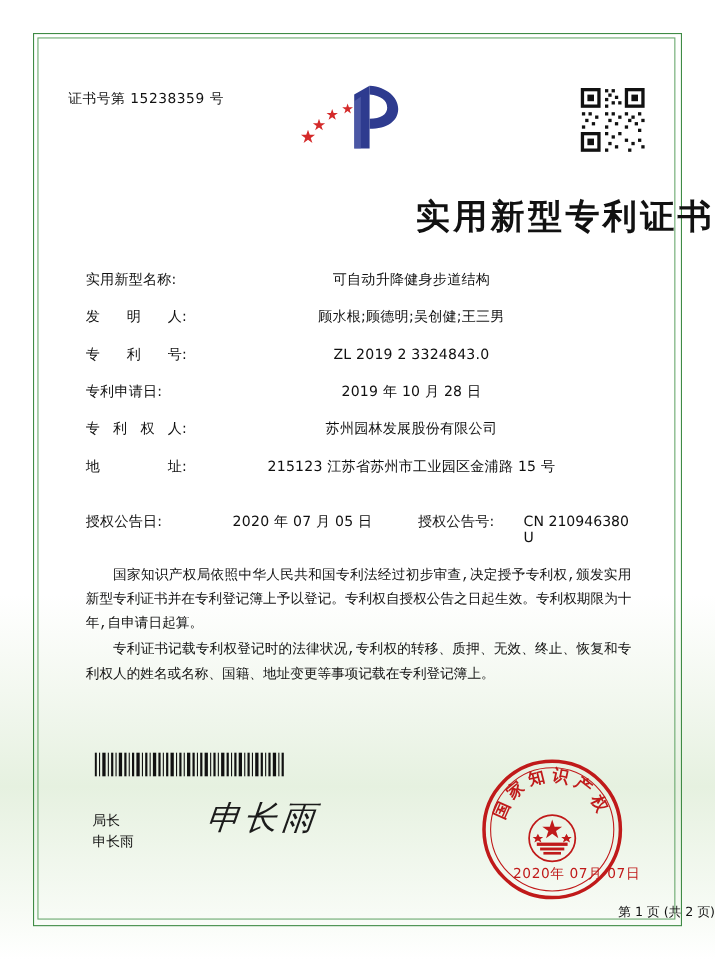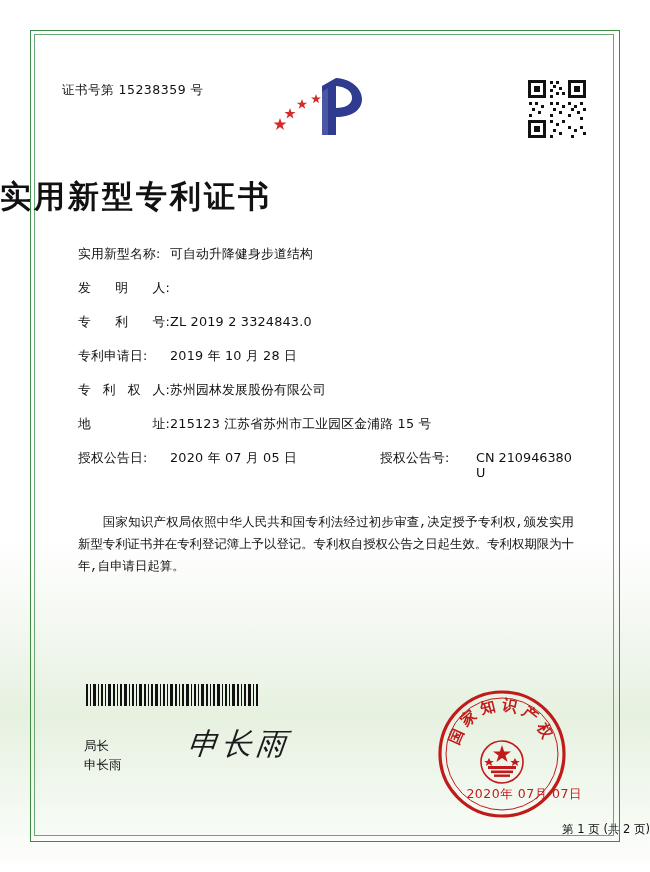--- a/index.html
+++ b/index.html
@@ -56,21 +56,21 @@
     position: absolute;
     right: 62px; top: 78px;
     width: 62px; height: 62px;
   }
 
   
   .doc-title {
     position: absolute;
     left: 0; top: 176px;
     width: 650px;
-    text-align: left;
+    text-align: right;
     font-family: "DejaVu Serif", "Liberation Serif", serif;
     font-size: 31px;
     font-weight: bold;
     letter-spacing: 3px;
     color: #111;
   }
 
   
   .fields {
     position: absolute;
@@ -91,28 +91,30 @@
     letter-spacing: 0.2px;
   }
   .field-label.spread {
     display: flex;
     justify-content: space-between;
   }
   .field-label.spread > span { display: inline-block; }
   .field-value {
     flex: 1;
     letter-spacing: 0.2px;
+    text-align: center;
   }
 
   .field-row.dual .field-value {
     flex: 0 0 210px;
   }
   .field-row.dual .field-label2 {
     flex: 0 0 96px;
     letter-spacing: 0.2px;
+    margin-top: 16px;
   }
   .field-row.dual .field-value2 {
     flex: 1;
   }
 
   
   .paras {
     position: absolute;
     left: 78px;
     top: 512px;
@@ -268,20 +270,21 @@
       <div class="field-label">实用新型名称:</div>
       <div class="field-value">可自动升降健身步道结构</div>
     </div>
 
     <div class="field-row">
       <div class="field-label spread">
         <span>发</span>
         <span>明</span>
         <span>人:</span>
       </div>
+      <div class="field-value">顾水根;顾德明;吴创健;王三男</div>
     </div>
 
     <div class="field-row">
       <div class="field-label spread">
         <span>专</span>
         <span>利</span>
         <span>号:</span>
       </div>
       <div class="field-value">ZL 2019 2 3324843.0</div>
     </div>
@@ -313,20 +316,21 @@
       <div class="field-label">授权公告日:</div>
       <div class="field-value">2020 年 07 月 05 日</div>
       <div class="field-label2">授权公告号:</div>
       <div class="field-value2">CN 210946380 U</div>
     </div>
 
   </div>
 
   <div class="paras">
     <p class="para">国家知识产权局依照中华人民共和国专利法经过初步审查,决定授予专利权,颁发实用新型专利证书并在专利登记簿上予以登记。专利权自授权公告之日起生效。专利权期限为十年,自申请日起算。</p>
+    <p class="para">专利证书记载专利权登记时的法律状况,专利权的转移、质押、无效、终止、恢复和专利权人的姓名或名称、国籍、地址变更等事项记载在专利登记簿上。</p>
   </div>
 
   <div class="barcode">
     <svg viewBox="0 0 174 22" width="174" height="22" xmlns="http://www.w3.org/2000/svg">
       <g fill="#111111">
         <rect x="0" y="0" width="2" height="22"></rect>
           <rect x="4" y="0" width="1" height="22"></rect>
         <rect x="7" y="0" width="3" height="22"></rect>
           <rect x="12" y="0" width="1" height="22"></rect>
         <rect x="15" y="0" width="2" height="22"></rect>

